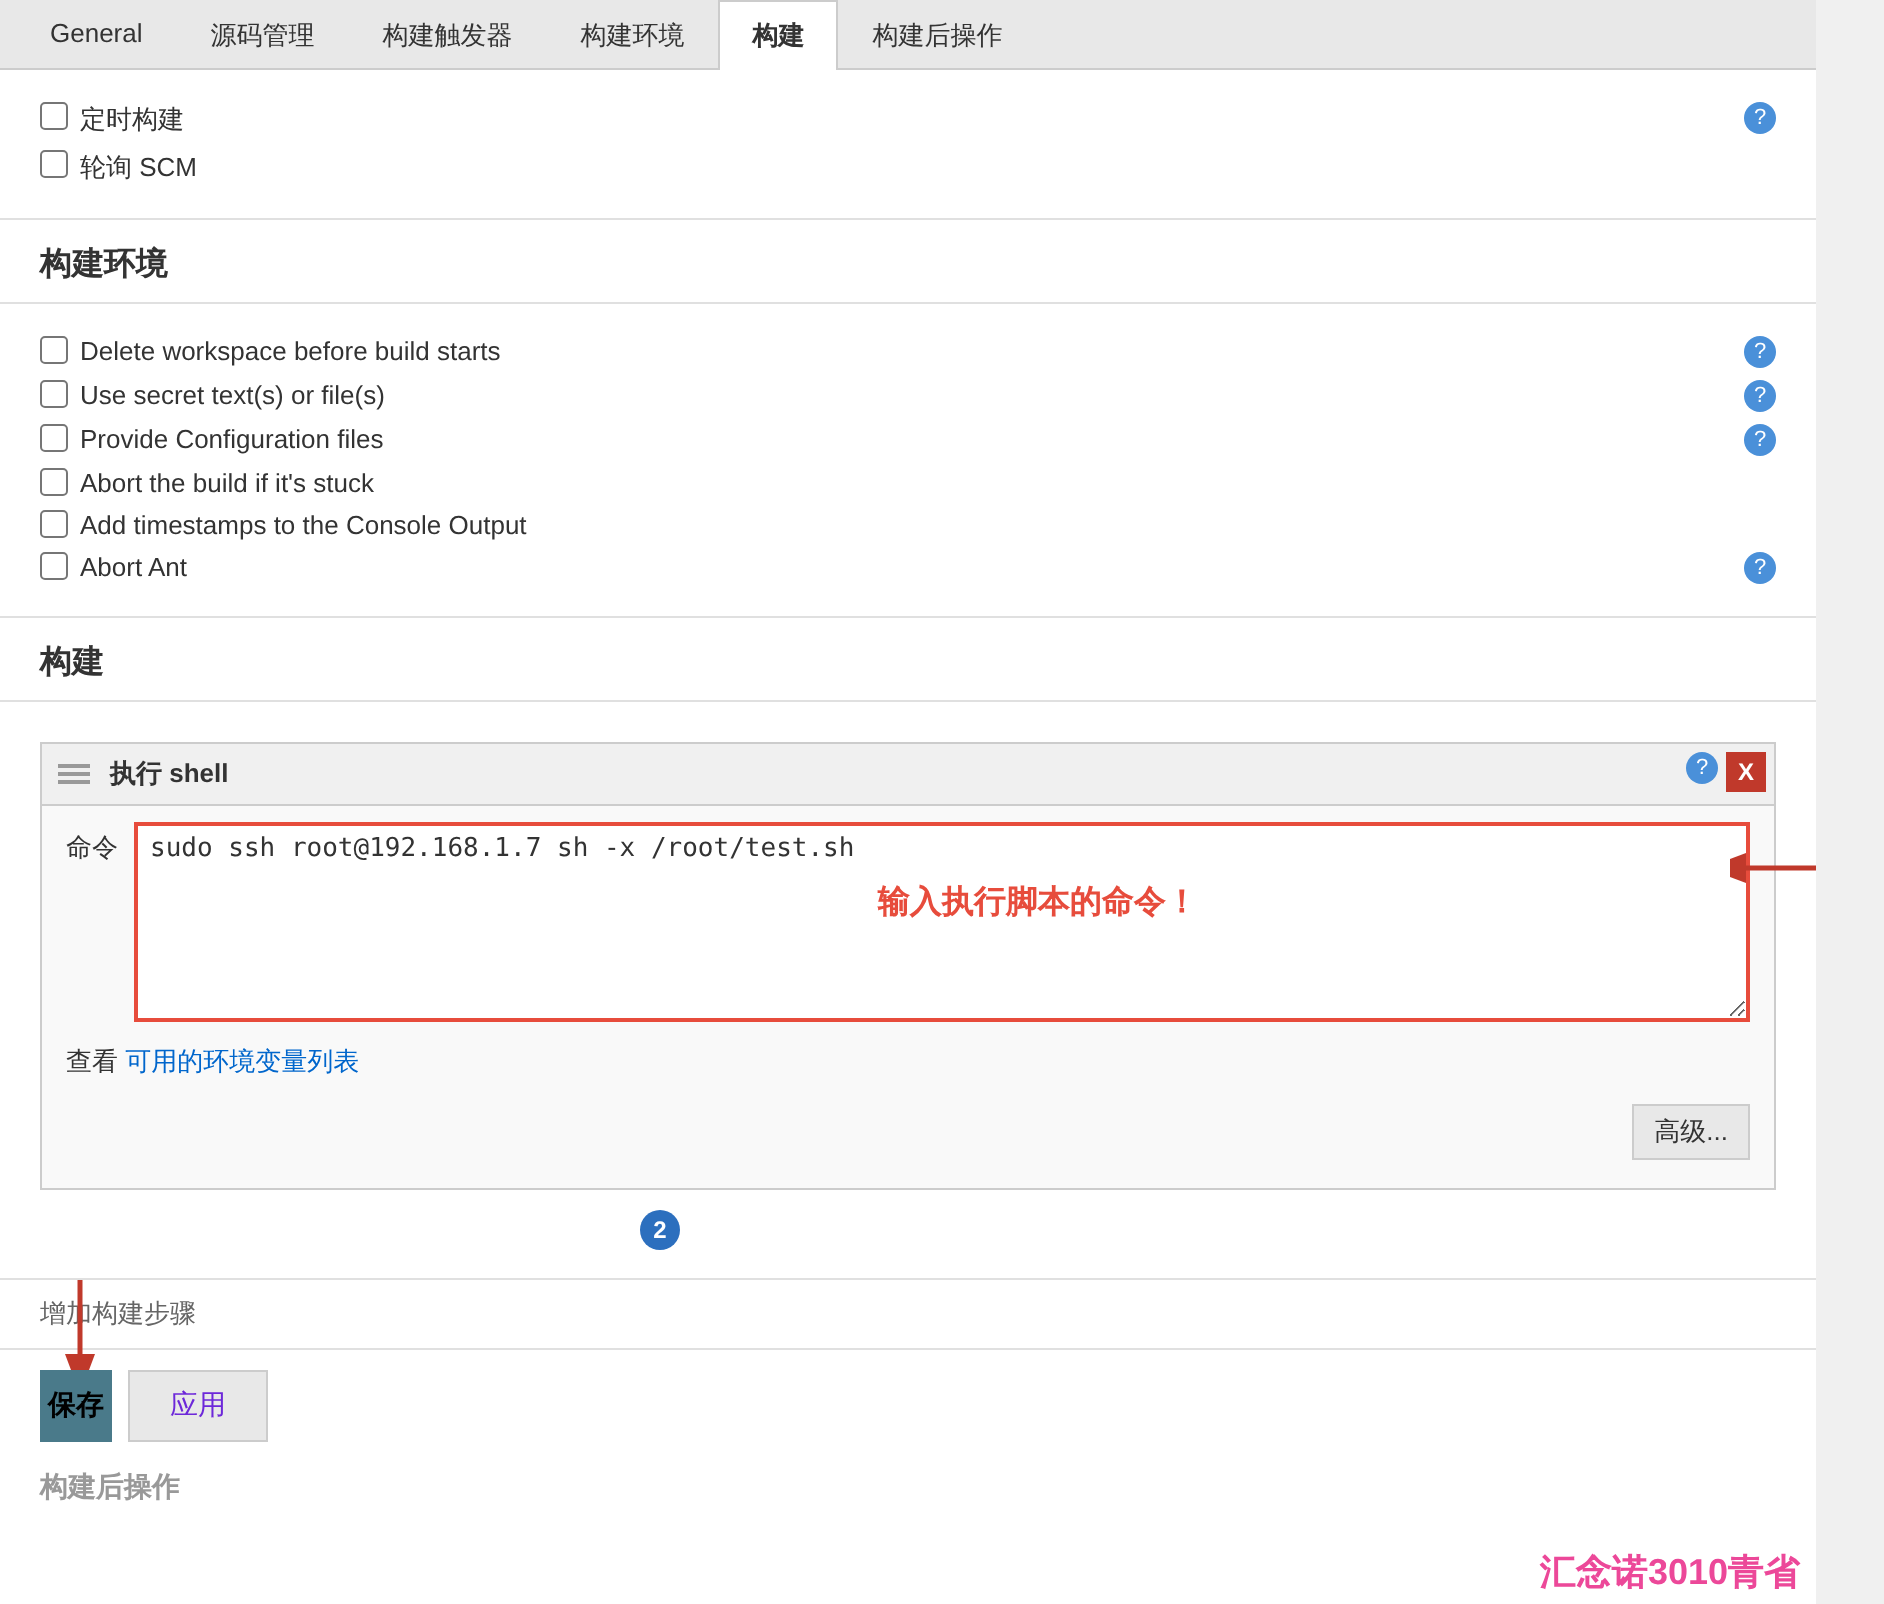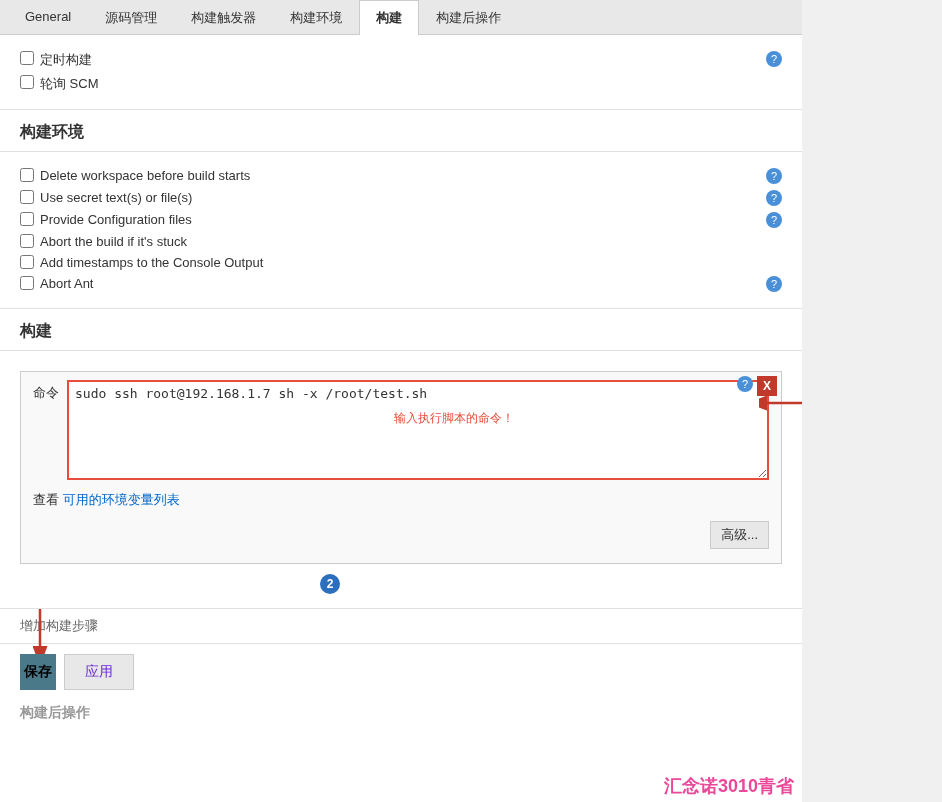--- a/index.html
+++ b/index.html
@@ -3,21 +3,21 @@
   <meta charset="utf-8">
   <style>
     * { box-sizing: border-box; margin: 0; padding: 0; }
     body {
       font-family: "Microsoft YaHei", "SimHei", Arial, sans-serif;
       font-size: 13px;
       background: #f0f0f0;
       color: #333;
     }
     .page-container {
-      width: 802px;
+      width: 908px;
       min-height: 802px;
       background: #fff;
       position: relative;
       overflow: hidden;
     }
 
     
     .tab-bar {
       display: flex;
       background: #e8e8e8;
@@ -177,22 +177,22 @@
       resize: vertical;
       background: #fff;
       color: #333;
     }
     .command-hint {
       position: absolute;
       top: 30px;
       left: 50%;
       transform: translateX(-20%);
       color: #e74c3c;
-      font-size: 12px;
-      font-weight: normal;
+      font-size: 16px;
+      font-weight: bold;
       pointer-events: none;
     }
 
     .env-vars-link {
       margin: 6px 0;
       font-size: 13px;
     }
     .env-vars-link a {
       color: #0066cc;
       text-decoration: none;
@@ -348,20 +348,28 @@
 
   <div class="build-section">
 
     
     <div class="shell-block" style="position:relative;">
 
       <button class="x-button" style="position:absolute;top:4px;right:4px;z-index:2;">X</button>
 
       <span class="help-icon" style="position:absolute;top:4px;right:28px;z-index:2;">?</span>
 
+      <div class="shell-block-header">
+        <div class="drag-handle">
+          <span></span>
+          <span></span>
+          <span></span>
+        </div>
+        <span class="shell-title">执行 shell</span>
+      </div>
 
       <div class="shell-body">
         <div class="command-row" style="position:relative;">
           <span class="command-label">命令</span>
           <div class="command-input-wrapper" style="position:relative;">
             <textarea class="command-textarea" style="">sudo ssh root@192.168.1.7 sh -x /root/test.sh</textarea>
             <div class="command-hint">输入执行脚本的命令！</div>
 
             
             <div style="position:absolute;right:-50px;top:8px;pointer-events:none;">

